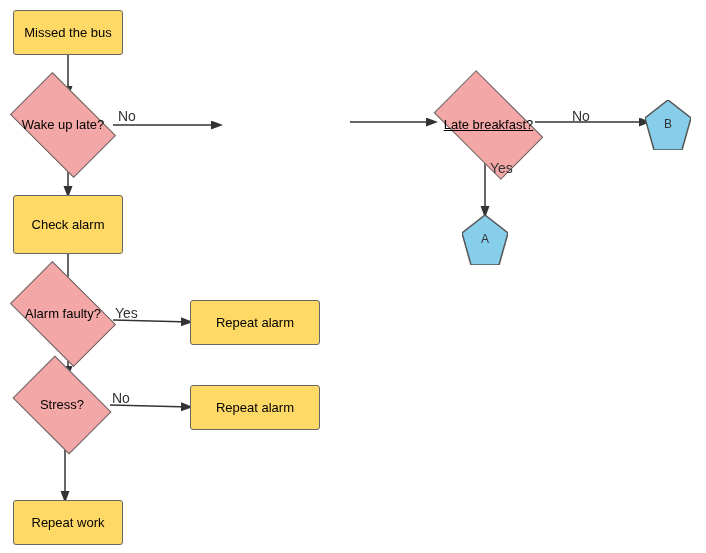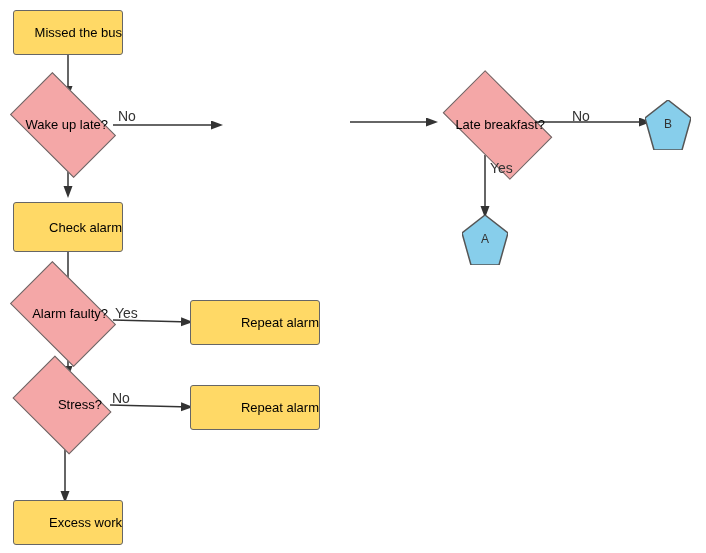--- a/index.html
+++ b/index.html
@@ -21,21 +21,21 @@
       position: absolute;
       top: 0; left: 0;
       width: 706px;
       height: 553px;
       pointer-events: none;
     }
     .node {
       position: absolute;
       display: flex;
       align-items: center;
-      justify-content: flex-end;
+      justify-content: center;
       text-align: center;
     }
     .rect-node {
       background: #FFD966;
       border: 1.5px solid #666;
       border-radius: 3px;
     }
     .diamond-node {
       background: transparent;
       position: absolute;
@@ -106,26 +106,26 @@
   <div class="node rect-node" style="left:13px;top:10px;width:110px;height:45px;">
     <span>Missed the bus</span>
   </div>
 
   <div class="node diamond-node" style="left:18px;top:95px;width:90px;height:60px;">
     <div class="diamond-inner"></div>
     <span class="diamond-label">Wake up late?</span>
   </div>
 
 
-  <div class="node diamond-node" style="left:450px;top:95px;width:95px;height:60px;">
+  <div class="node diamond-node" style="left:441px;top:95px;width:95px;height:60px;text-decoration:underline;">
     <div class="diamond-inner"></div>
     <span class="diamond-label">Late breakfast?</span>
   </div>
 
-  <div class="node rect-node" style="left:13px;top:195px;width:110px;height:50px;margin-top:7px;">
+  <div class="node rect-node" style="left:13px;top:195px;width:110px;height:59px;">
     <span>Check alarm</span>
   </div>
 
   <div class="node diamond-node" style="left:18px;top:284px;width:90px;height:60px;">
     <div class="diamond-inner"></div>
     <span class="diamond-label">Alarm faulty?</span>
   </div>
 
   <div class="node rect-node" style="left:190px;top:300px;width:130px;height:45px;">
     <span>Repeat alarm</span>
@@ -134,21 +134,21 @@
   <div class="node diamond-node" style="left:22px;top:375px;width:80px;height:60px;">
     <div class="diamond-inner"></div>
     <span class="diamond-label">Stress?</span>
   </div>
 
   <div class="node rect-node" style="left:190px;top:385px;width:130px;height:45px;">
     <span>Repeat alarm</span>
   </div>
 
   <div class="node rect-node" style="left:13px;top:500px;width:110px;height:45px;">
-    <span>Excess work</span>
+    <span>Repeat work</span>
   </div>
 
   <div class="pentagon-node" style="left:462px;top:215px;width:46px;height:50px;">
     <svg width="46" height="50">
       <polygon points="23,0 46,18 37,50 9,50 0,18" fill="#87CEEB" stroke="#555" stroke-width="1.5"></polygon>
       <text x="23" y="28" text-anchor="middle" font-size="12" fill="#333">A</text>
     </svg>
   </div>
 
   <div class="pentagon-node" style="left:645px;top:100px;width:46px;height:50px;">

